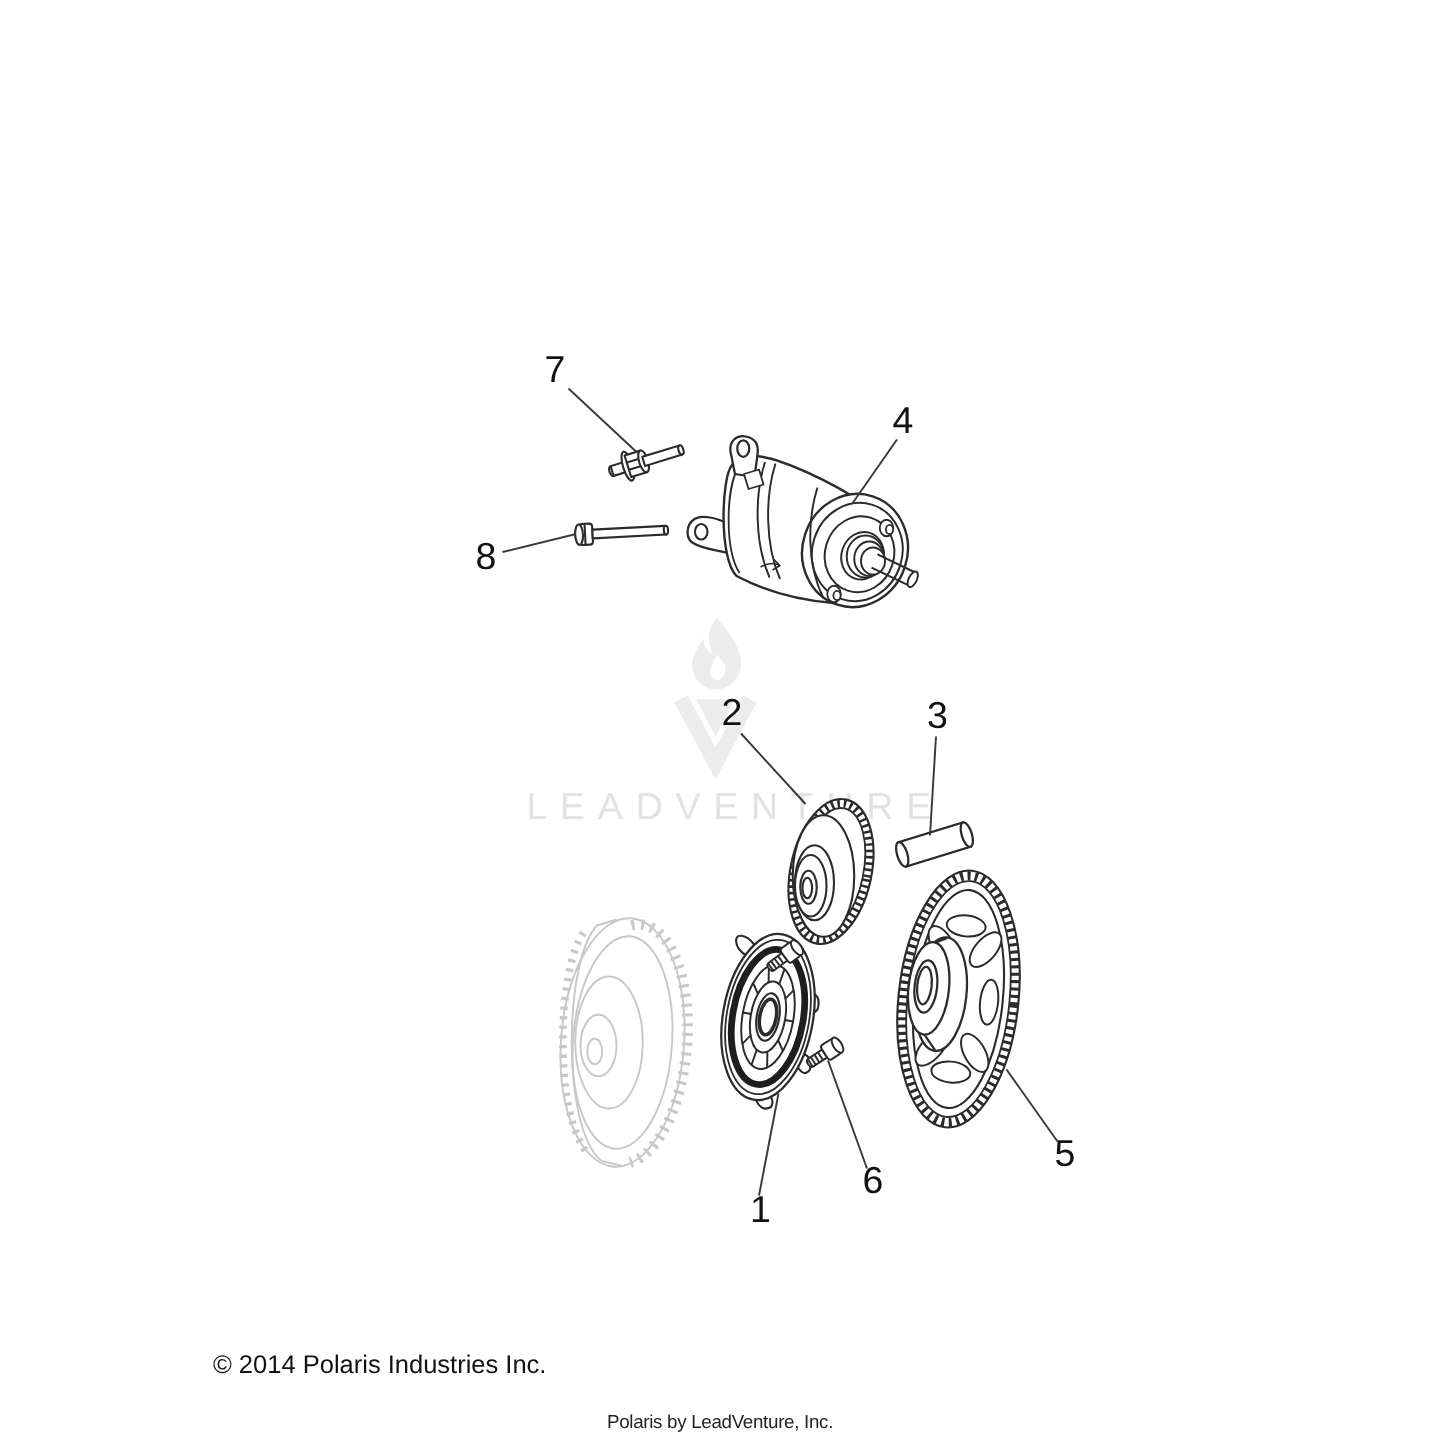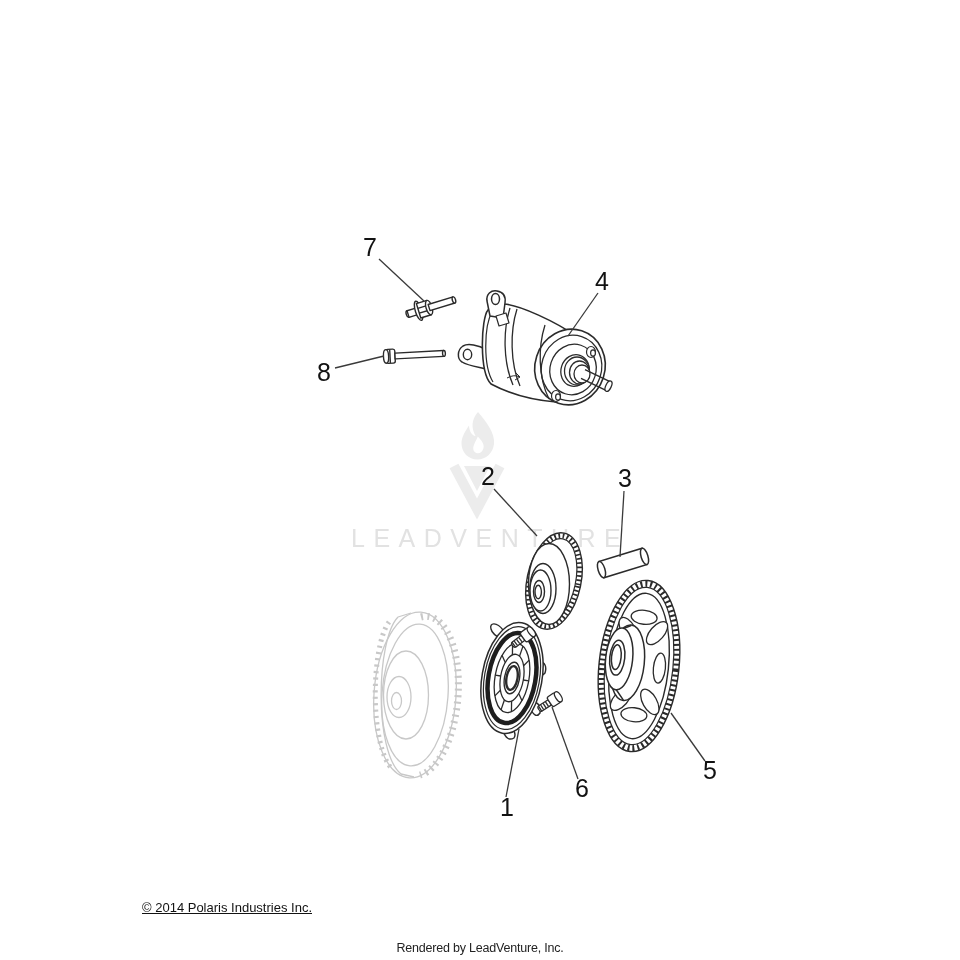--- a/index.html
+++ b/index.html
@@ -4,21 +4,21 @@
 <style>
   html,body{margin:0;padding:0;background:#fff;}
   .stage{position:relative;width:960px;height:960px;background:#ffffff;overflow:hidden;
          font-family:"Liberation Sans", sans-serif;}
   .wordmark{position:absolute;left:351px;top:524px;z-index:0;
             font-size:25px;font-weight:400;letter-spacing:8.5px;color:#e2e2e2;
             -webkit-user-select:none;user-select:none;white-space:nowrap;}
   svg.art{position:absolute;left:0;top:0;z-index:1;}
   .callout{position:absolute;z-index:2;transform:translate(-50%,-50%);
            font-size:25px;line-height:1;color:#121212;cursor:default;}
-  .copyright{position:absolute;z-index:2;left:142px;top:900px;font-size:13px;color:#121212;text-decoration:underline;}
+  .copyright{position:absolute;z-index:2;left:142px;top:900px;font-size:17px;color:#121212;}
   .renderedby{position:absolute;z-index:2;left:480px;top:941px;transform:translateX(-50%);
               font-size:12.5px;letter-spacing:-0.2px;color:#222;}
 </style>
 </head>
 <body>
 
 <div class="stage">
 
   <div class="wordmark">LEADVENTURE</div>
 
@@ -209,14 +209,14 @@
   <div class="callout" style="left:370px;top:247px">7</div>
   <div class="callout" style="left:324px;top:372px">8</div>
   <div class="callout" style="left:602px;top:281px">4</div>
   <div class="callout" style="left:488px;top:476px">2</div>
   <div class="callout" style="left:625px;top:478px">3</div>
   <div class="callout" style="left:507px;top:807px">1</div>
   <div class="callout" style="left:582px;top:788px">6</div>
   <div class="callout" style="left:710px;top:770px">5</div>
 
   <div class="copyright">© 2014 Polaris Industries Inc.</div>
-  <div class="renderedby">Rendered by LeadVenture, Inc.</div>
+  <div class="renderedby">Polaris by LeadVenture, Inc.</div>
 </div>
 
 </body></html>

